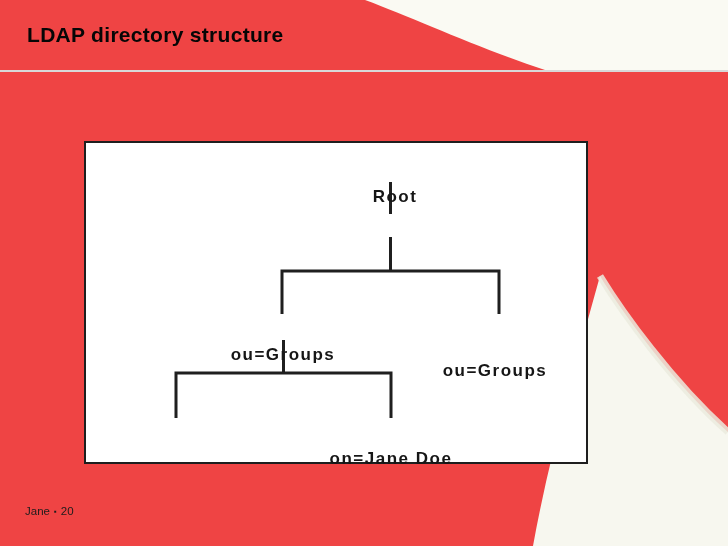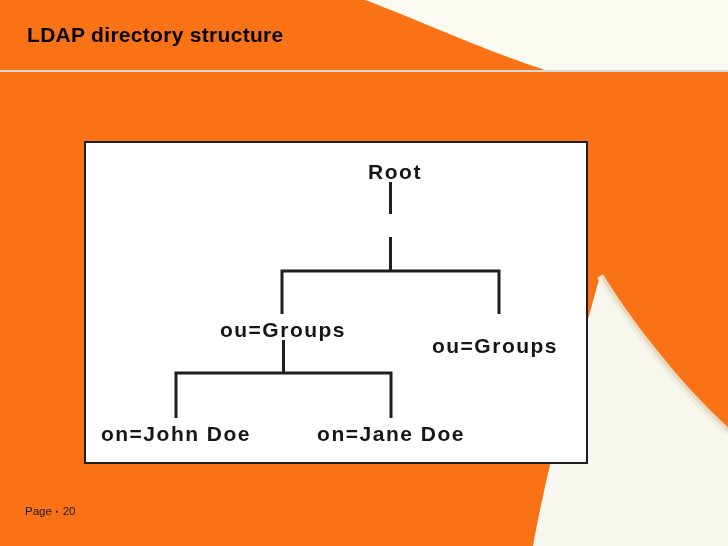--- a/index.html
+++ b/index.html
@@ -1,20 +1,20 @@
 <!DOCTYPE html>
 <html><head>
 <meta charset="utf-8">
 <style>
   html, body { margin: 0; padding: 0; background: #ffffff; }
   .slide {
     position: relative;
     width: 728px;
     height: 546px;
-    background: #f97316;
+    background: #ef4444;
     overflow: hidden;
     font-family: "Liberation Sans", sans-serif;
   }
   .bg-art {
     position: absolute;
     left: 0; top: 0;
     width: 728px; height: 546px;
     z-index: 0;
   }
   .slide-title {
@@ -50,25 +50,26 @@
   }
   .tree-lines {
     position: absolute;
     left: 0; top: 0;
     width: 500px; height: 319px;
   }
   .tree-node {
     position: absolute;
     transform: translateX(-50%);
     white-space: nowrap;
-    font-size: 21px;
+    font-size: 17px;
     font-weight: 700;
     letter-spacing: 1.5px;
     color: #161616;
     line-height: 1;
+    margin-top: 27px;
   }
   .node-root   { left: 309px; top: 18px; }
   .node-dc     { left: 310px; top: 73px; }
   .node-people { left: 197px; top: 176px; }
   .node-groups { left: 409px; top: 192px; }
   .node-john   { left: 90px;  top: 280px; }
   .node-jane   { left: 305px; top: 280px; text-align: right; }
   .page-footer {
     position: absolute;
     left: 25px;
@@ -107,21 +108,20 @@
         <path d="M304.5,94 L304.5,128"></path>
         <path d="M196,171 L196,128 L413,128 L413,171"></path>
         <path d="M197.5,197 L197.5,230"></path>
         <path d="M90,275 L90,230 L305,230 L305,275"></path>
       </g>
     </svg>
 
     <div class="tree-node node-root">Root</div>
     <div class="tree-node node-people">ou=Groups</div>
     <div class="tree-node node-groups">ou=Groups</div>
-    <div class="tree-node node-john">on=John Doe</div>
     <div class="tree-node node-jane">on=Jane Doe</div>
   </div>
 
   <div class="page-footer">
-    <span>Page</span><span class="footer-bullet">▪</span><span>20</span>
+    <span>Jane</span><span class="footer-bullet">▪</span><span>20</span>
   </div>
 
 </div>
 
 </body></html>

